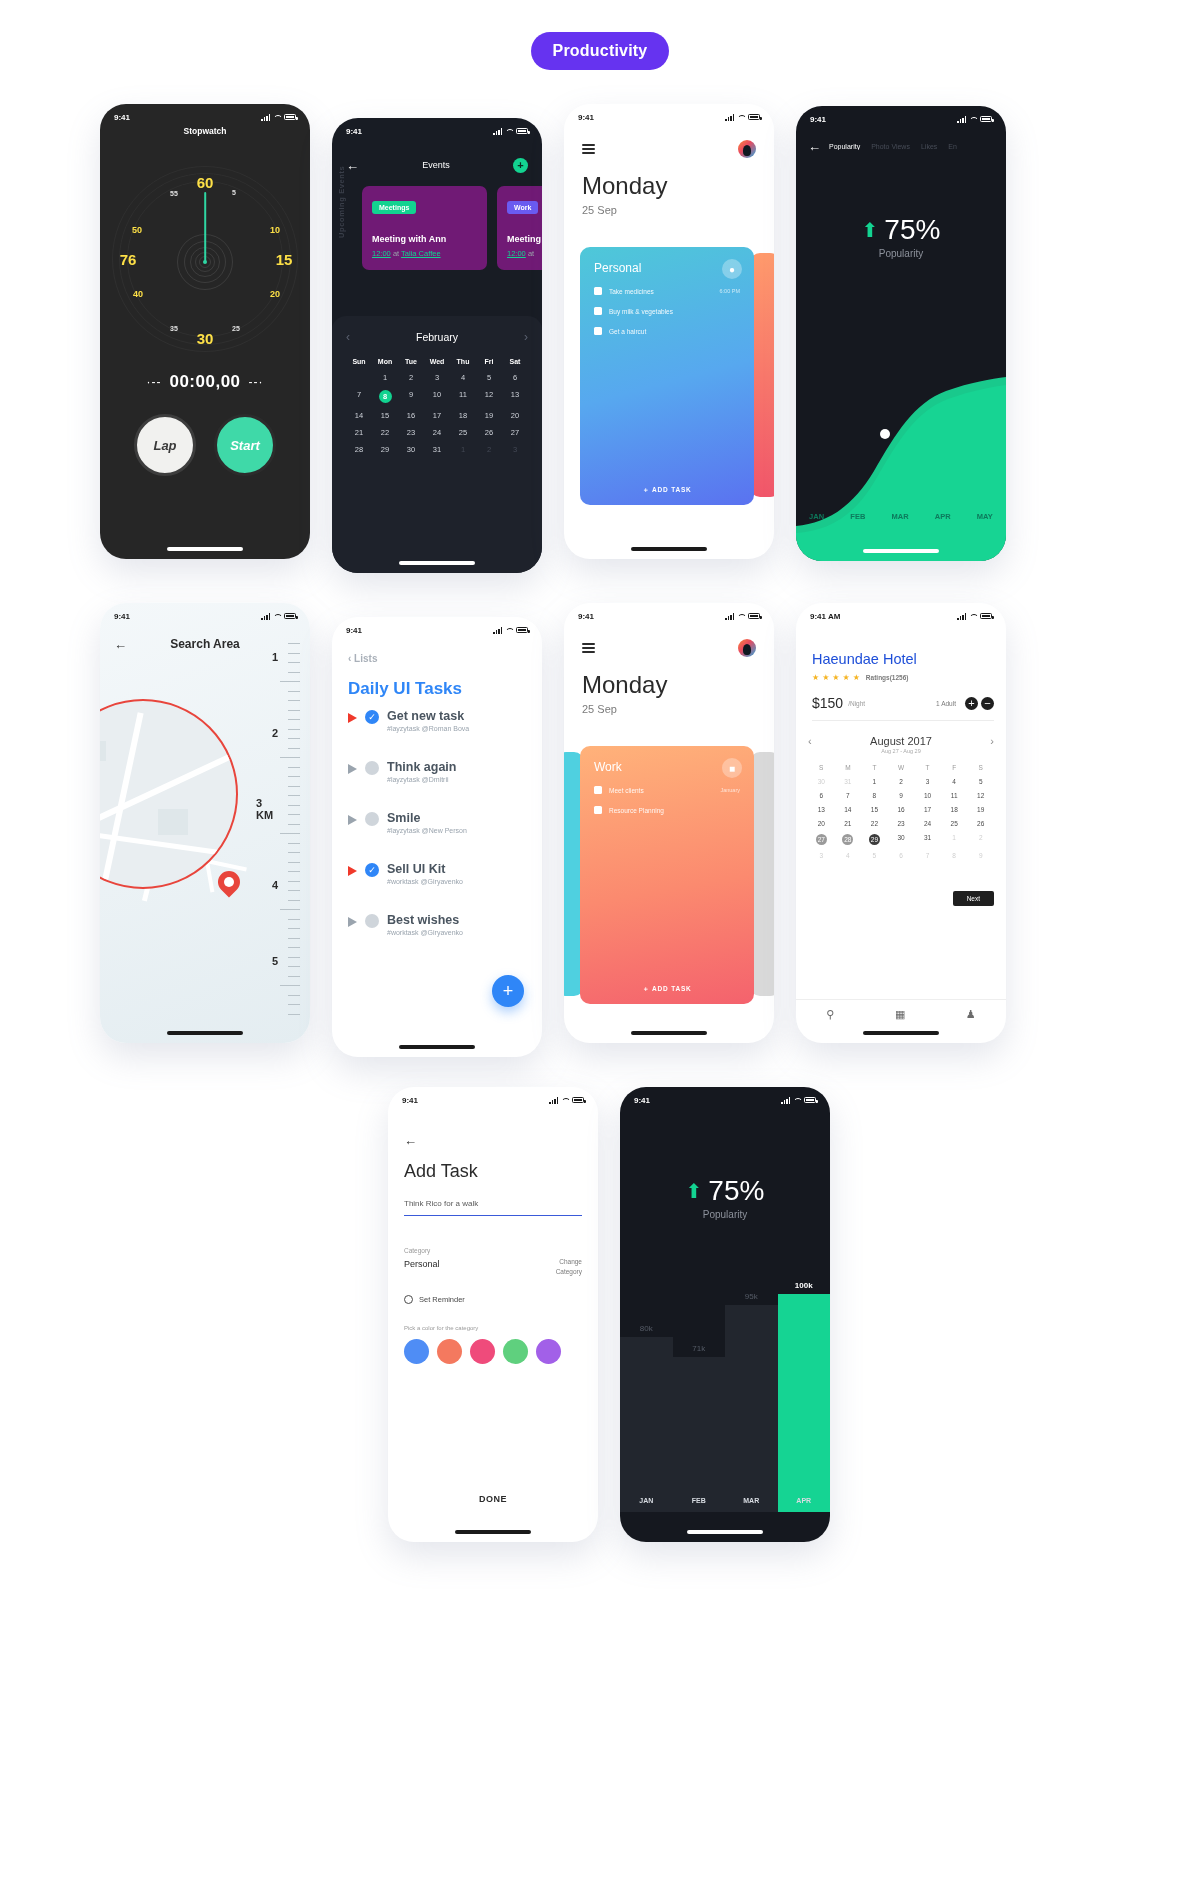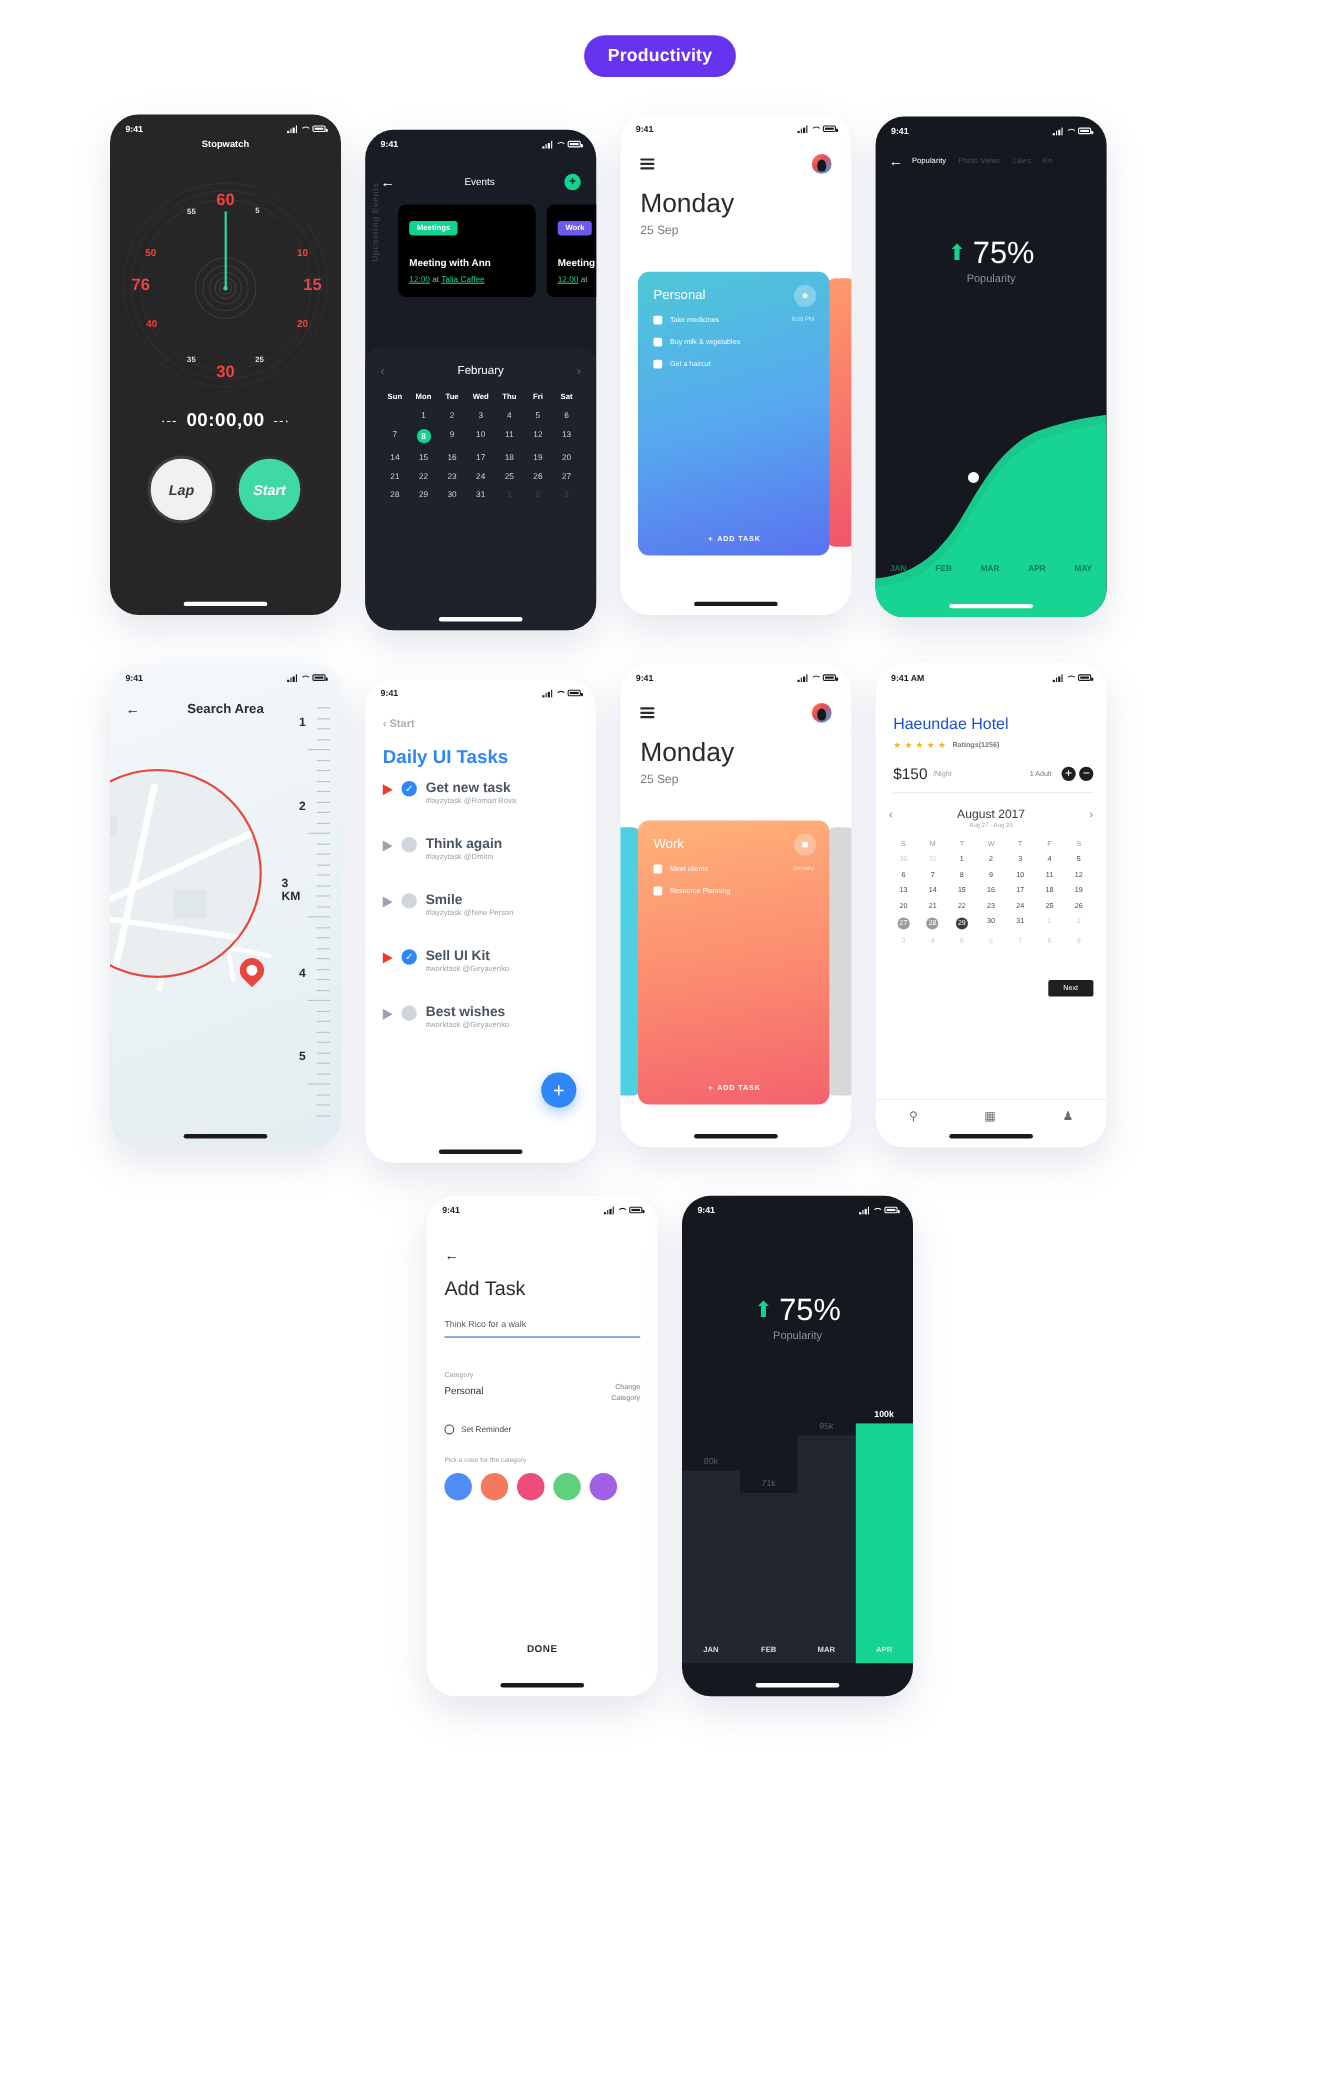--- a/index.html
+++ b/index.html
@@ -50,21 +50,21 @@
   .homebar { position:absolute; bottom:8px; left:50%; transform:translateX(-50%);
     width:76px; height:4px; border-radius:2px; background:#1a1a1a; }
   .homebar.lt { background:#fff; }
 
   
   .sw-title{ position:absolute; top:22px; width:100%; text-align:center; color:#fff;
     font-size:8.5px; font-weight:600;}
   .dial { position:absolute; top:62px; left:50%; transform:translateX(-50%);
     width:186px; height:186px; }
   .dial .ring { position:absolute; border-radius:50%; border:1px solid rgba(255,255,255,.045); }
-  .num { position:absolute; color:#ef4444; transform:translate(-50%,-50%); font-weight:700;}
+  .num { position:absolute; color:#fde047; transform:translate(-50%,-50%); font-weight:700;}
   .num.big { font-size:15px; }
   .num.mid { font-size:9px; }
   .num.sm { font-size:7px; color:#e0e0e0;}
   .hand { position:absolute; left:50%; top:26px; width:1.6px; height:70px;
     background:#2fd6a3; transform:translateX(-50%); border-radius:1px;}
   .hub { position:absolute; left:50%; top:96px; transform:translate(-50%,-50%);
     width:4px;height:4px;border-radius:50%;background:#2fd6a3;}
   .spiral{position:absolute;left:50%;top:96px;transform:translate(-50%,-50%);}
   .spiral div{position:absolute;border:1px solid rgba(255,255,255,.10);border-radius:50%;
     left:50%;top:50%;transform:translate(-50%,-50%);}
@@ -80,21 +80,21 @@
 
   
   .ev-top{position:absolute;top:36px;left:0;right:0;height:22px;display:flex;align-items:center;padding:0 14px;}
   .ev-title{flex:1;text-align:center;color:#fff;font-size:9px;font-weight:500;}
   .arrow-l{color:#fff;font-size:13px;line-height:1;}
   .fab-sm{width:15px;height:15px;border-radius:50%;background:#13d391;color:#0c2f24;
     display:flex;align-items:center;justify-content:center;font-size:11px;font-weight:700;}
   .vlabel{position:absolute;left:5px;top:120px;transform:rotate(-90deg);transform-origin:left top;
     color:#3a3f4a;font-size:7.5px;font-weight:600;letter-spacing:.6px;white-space:nowrap;}
   .ev-scroller{position:absolute;top:68px;left:30px;right:-60px;display:flex;gap:10px;}
-  .ev-card{width:125px;background:#000000;border-radius:7px;padding:10px 10px 12px;flex:0 0 125px;}
+  .ev-card{width:125px;background:#701a75;border-radius:7px;padding:10px 10px 12px;flex:0 0 125px;}
   .ev-tag{display:inline-block;font-size:7px;font-weight:600;color:#fff;padding:3px 7px;border-radius:3px;}
   .ev-tag.green{background:#12d390;}
   .ev-tag.purple{background:#6a5bf0;}
   .ev-name{color:#fff;font-size:9px;font-weight:700;margin-top:20px;}
   .ev-meta{font-size:7.5px;margin-top:5px;color:#9aa0ab;}
   .ev-meta a{color:#12d390;text-decoration:underline;}
   .cal{position:absolute;top:198px;left:0;right:0;bottom:0;background:#1e222b;
     border-radius:14px 14px 0 0;padding:14px 14px 0;}
   .cal-head{display:flex;align-items:center;justify-content:space-between;color:#fff;font-size:10px;}
   .cal-head .chev{color:#5b6170;font-size:12px;}
@@ -589,21 +589,21 @@
           <span class="bars">
               <i></i>
               <i></i>
               <i></i>
               <i></i>
             </span>
           <span class="wifi"></span>
           <span class="batt"></span>
         </span>
       </div>
-      <div class="lists-back">‹ Start</div>
+      <div class="lists-back">‹ Lists</div>
       <div class="duit">Daily UI Tasks</div>
       <div id="task-list">
           <div class="tk" style="top: 92px;">
             <div class="flag red"></div>
             <div class="circ on">✓</div>
             <div class="tk-txt">
               <div class="tt">Get new task</div>
               <div class="tm">#layzytask  @Roman Bova</div>
             </div>
           </div>

